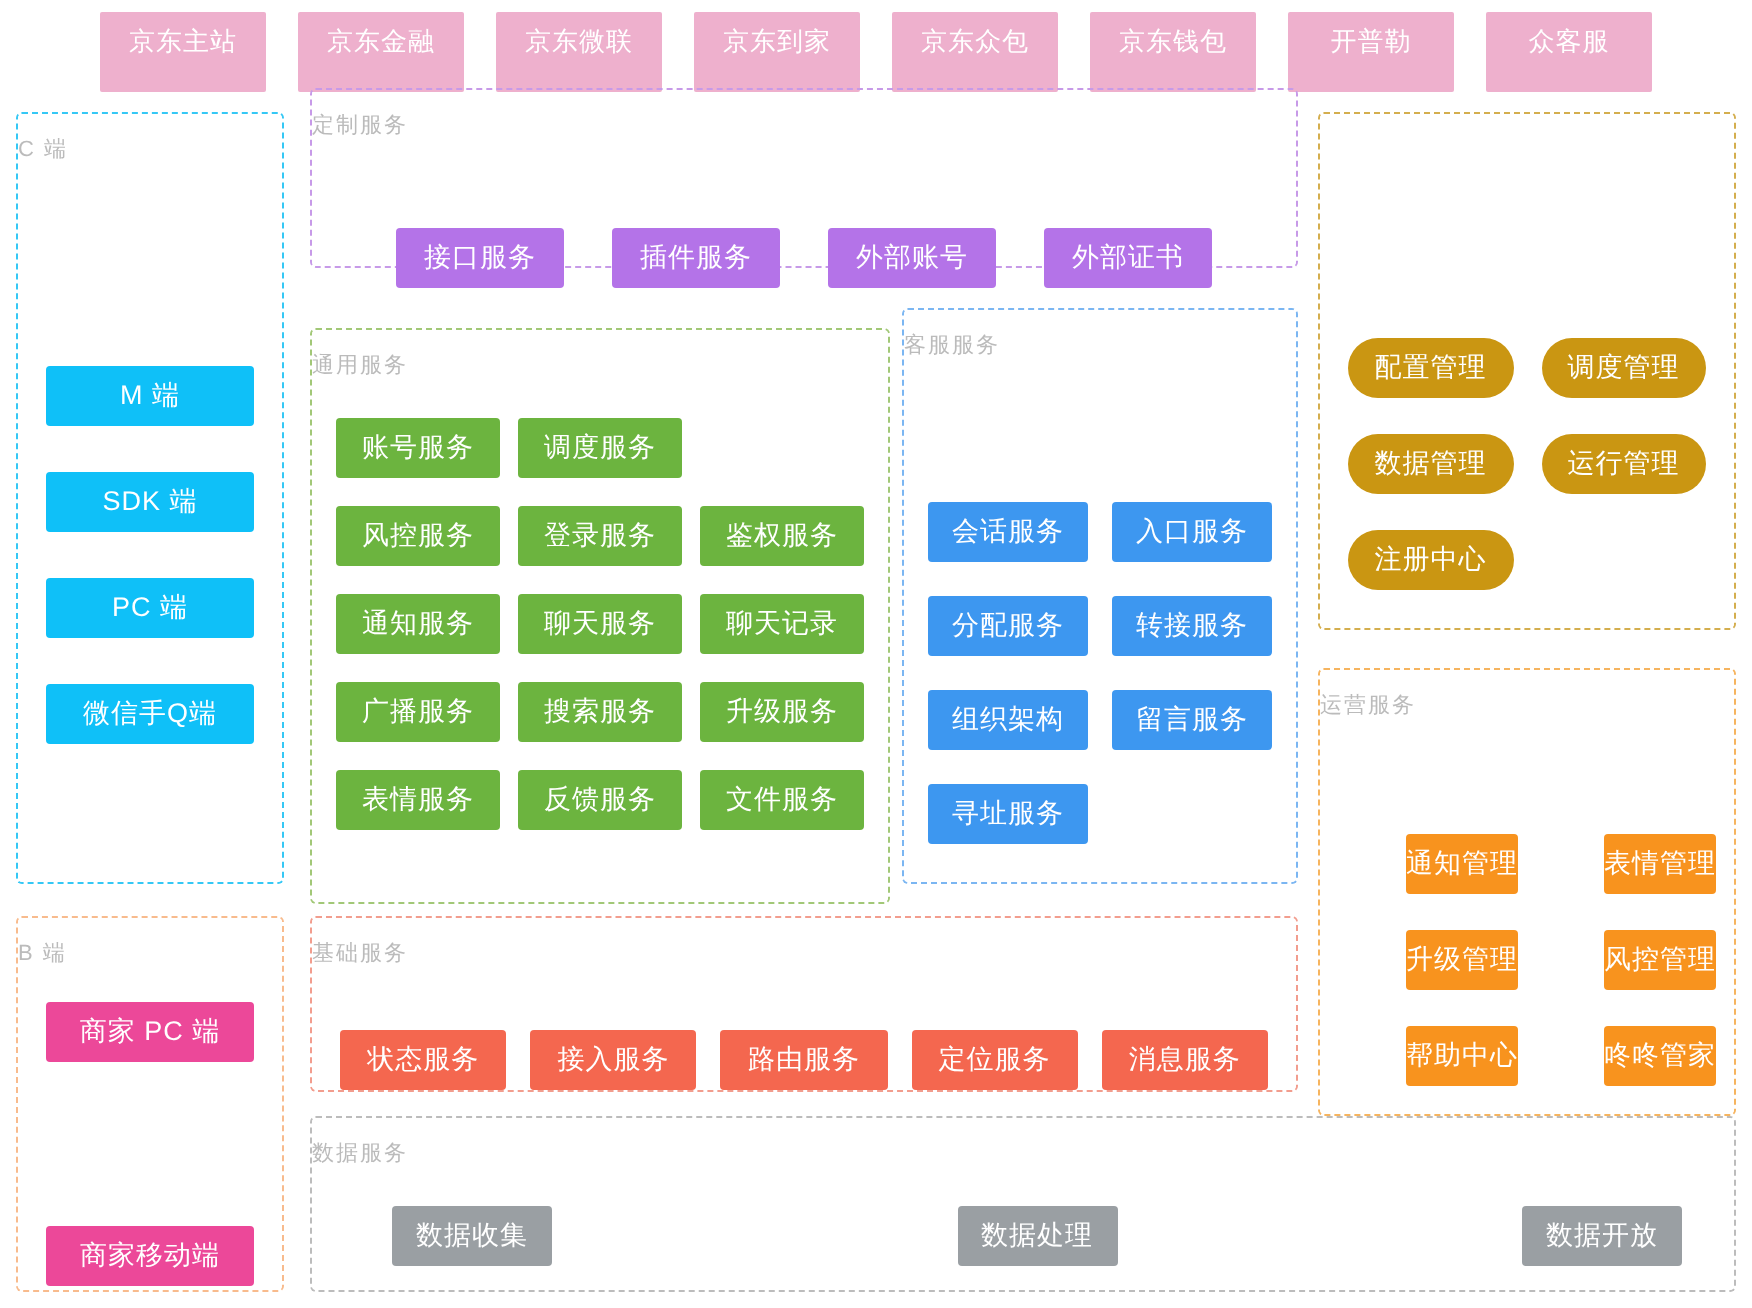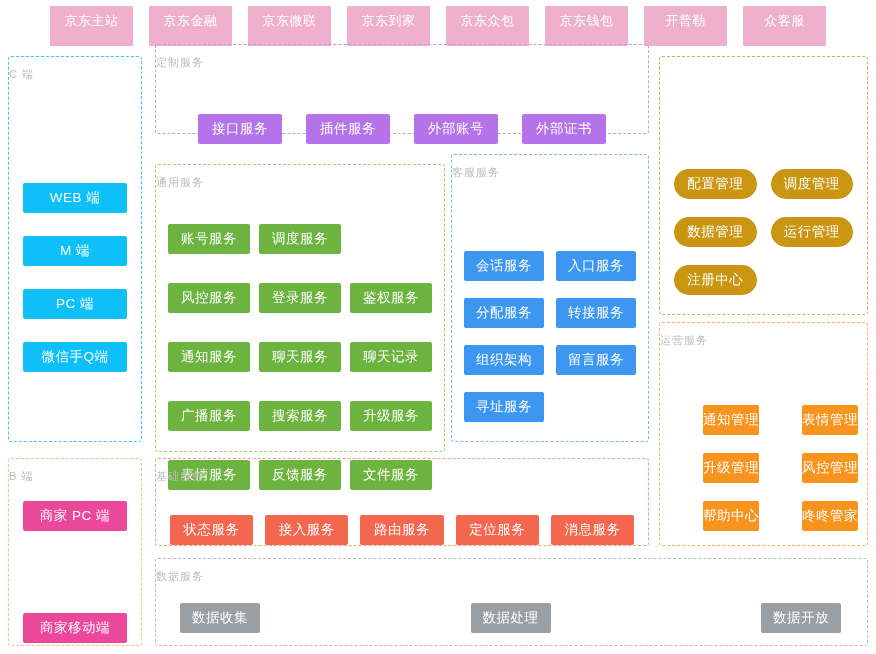--- a/index.html
+++ b/index.html
@@ -75,21 +75,21 @@
     font-size: 13.5px;
     letter-spacing: .5px;
     border-radius: 2px;
     user-select: none;
     white-space: nowrap;
   }
 
   
   .c-cyan   { background: #0fc0f8; }
   .c-purple { background: #b473e8; }
-  .c-green  { background: #6cb43f; margin-top: 15px; }
+  .c-green  { background: #6cb43f; }
   .c-blue   { background: #3d97f0; }
   .c-gold   { background: #ca9612; border-radius: 15px; }
   .c-orange { background: #f8931e; margin-left: 29px; }
   .c-salmon { background: #ec4899; text-align: center; }
   .c-red    { background: #f4674f; }
   .c-gray   { background: #9a9fa3; }
 
   
   .b-cyan   { border-color: #35c8f5; }
   .b-purple { border-color: #c79ae8; }
@@ -168,21 +168,21 @@
     position: absolute;
     left: 14px; right: 14px;
     top: 112px;
     display: grid;
     grid-template-columns: repeat(2, 1fr);
     column-gap: 14px;
     row-gap: 18px;
   }
 
   
-  #grp-oper { left: 659px; top: 322px; width: 209px; height: 224px; }
+  #grp-oper { left: 659px; top: 334px; width: 209px; height: 224px; }
   #oper-tiles {
     position: absolute;
     left: 14px; right: 14px;
     top: 82px;
     display: grid;
     grid-template-columns: repeat(2, 1fr);
     column-gap: 14px;
     row-gap: 18px;
   }
 
@@ -194,21 +194,21 @@
     top: 56px;
     display: grid;
     grid-template-columns: repeat(5, 1fr);
     column-gap: 12px;
   }
 
   
   #grp-data { left: 155px; top: 558px; width: 713px; height: 88px; }
   #data-tiles {
     position: absolute;
-    left: 24px; right: 26px;
+    left: 40px; right: 26px;
     top: 44px;
     display: flex;
     justify-content: space-between;
   }
   #data-tiles .tile { width: 80px; }
 </style>
 </head>
 <body>
 
 <div id="canvas">
@@ -220,22 +220,22 @@
     <div class="chip">京东到家</div>
     <div class="chip">京东众包</div>
     <div class="chip">京东钱包</div>
     <div class="chip">开普勒</div>
     <div class="chip">众客服</div>
   </div>
 
   <div class="group b-cyan" id="grp-c-end">
     <div class="g-title t-cyan">C 端</div>
     <div class="left-tiles" id="c-end-tiles">
-      <div class="tile c-cyan">WEB 端</div>
       <div class="tile c-cyan">M 端</div>
+      <div class="tile c-cyan">SDK 端</div>
       <div class="tile c-cyan">PC 端</div>
       <div class="tile c-cyan">微信手Q端</div>
     </div>
   </div>
 
   <div class="group b-salmon" id="grp-b-end">
     <div class="g-title t-salmon">B 端</div>
     <div class="left-tiles" id="b-end-tiles">
       <div class="tile c-salmon">商家 PC 端</div>
       <div class="tile c-salmon">商家移动端</div>

